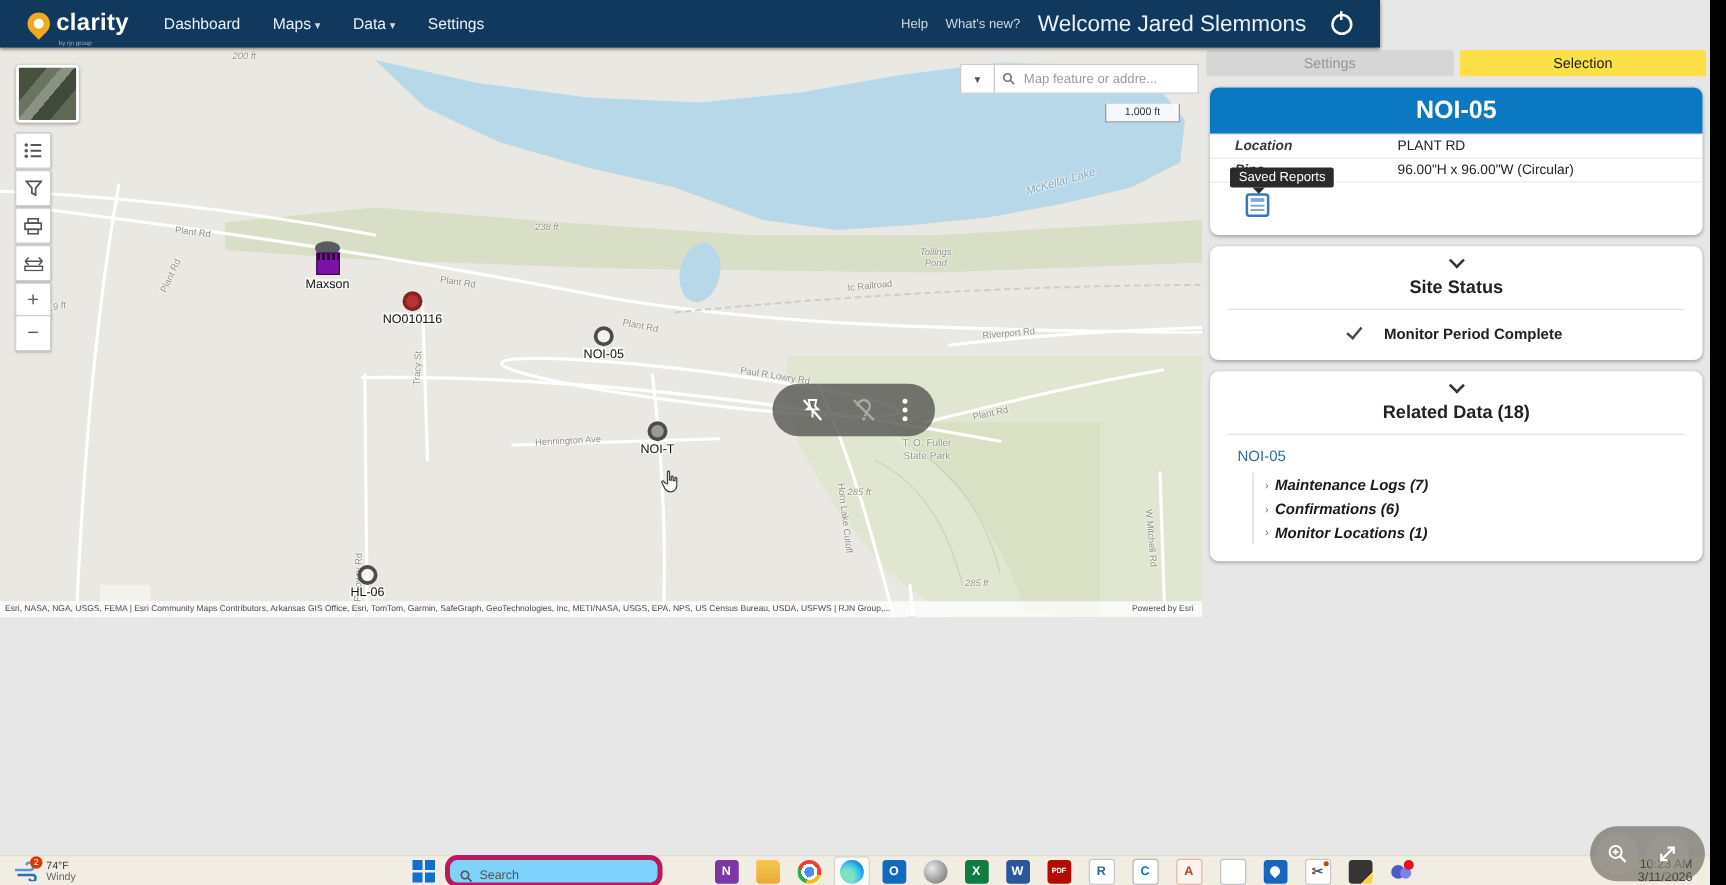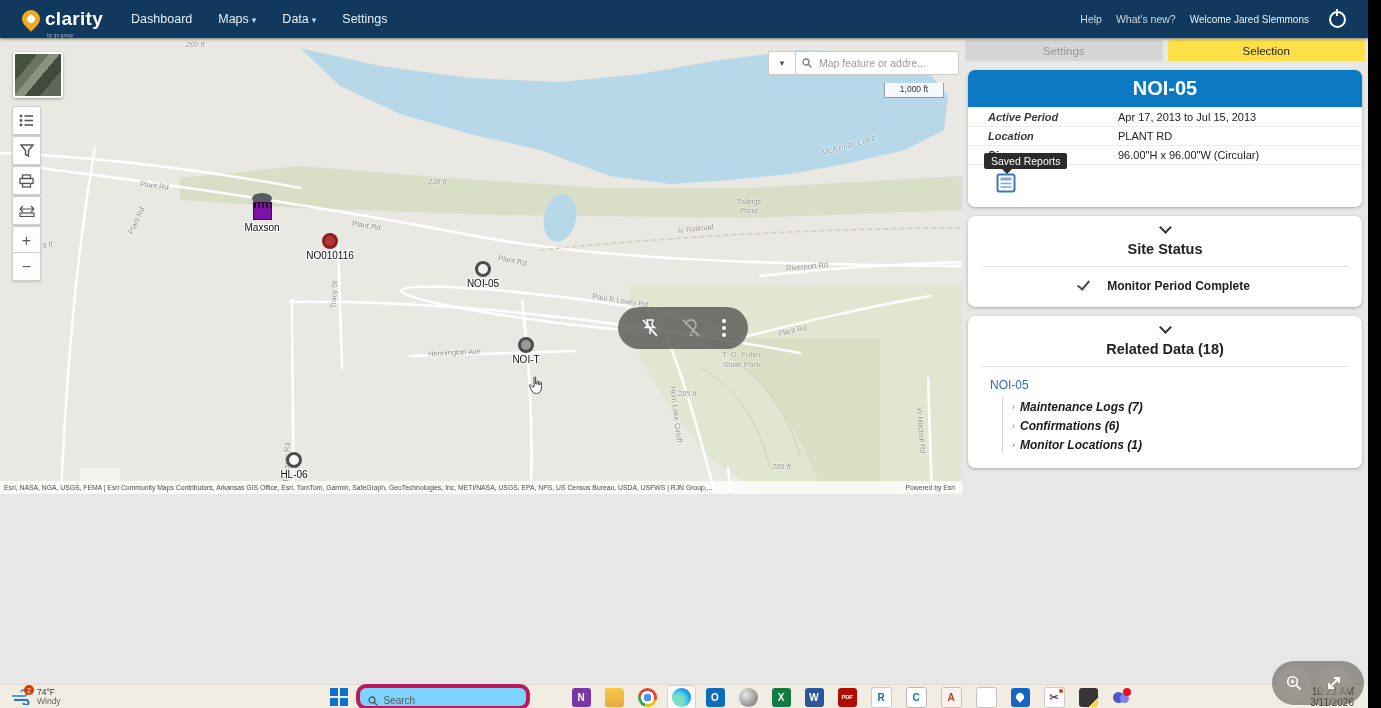--- a/index.html
+++ b/index.html
@@ -1,34 +1,34 @@
 <!DOCTYPE html>
 <html><head>
 <meta charset="utf-8">
 <style>
   html,body{margin:0;padding:0;background:#000;}
   .screen{position:relative;width:1381px;height:708px;background:#000;overflow:hidden;
           font-family:"Liberation Sans",sans-serif;}
   .app{position:absolute;left:0;top:0;width:1368px;height:708px;background:#e7e7e7;}
 
   
-  .navbar{position:absolute;left:0;top:0;width:1368px;height:38px;background:#10395d;
+  .navbar{position:absolute;left:0;top:0;width:1104px;height:38px;background:#10395d;
           display:flex;align-items:center;box-shadow:0 1px 3px rgba(0,0,0,.5);z-index:30;}
   .brand{display:flex;align-items:center;margin-left:22px;position:relative;}
   .pin{width:18px;height:18px;background:#f3a81d;border-radius:50% 50% 50% 0;
        transform:rotate(-45deg);position:relative;margin-right:5px;}
   .pin::after{content:"";position:absolute;left:5px;top:5px;width:8px;height:8px;border-radius:50%;background:#fff;}
   .brand-name{color:#fff;font-size:19px;font-weight:bold;letter-spacing:.3px;line-height:14px;}
   .brand-sub{position:absolute;left:25px;top:22px;font-size:5px;color:#9db4c8;}
   .nav-items{display:flex;margin-left:28px;gap:26px;}
   .nav-item{color:#e8eff6;font-size:12.5px;cursor:pointer;}
   .caret{font-size:9px;color:#cdd9e4;margin-left:3px;}
   .nav-right{margin-left:auto;display:flex;align-items:center;gap:14px;margin-right:22px;}
   .nav-small{color:#cfdae4;font-size:10.5px;}
-  .nav-welcome{color:#e9f0f6;font-size:10px;font-weight:300;}
+  .nav-welcome{color:#e9f0f6;font-size:18px;font-weight:300;}
   .power{width:13px;height:13px;border:2px solid #fff;border-radius:50%;position:relative;margin-left:6px;}
   .power::before{content:"";position:absolute;left:4.5px;top:-4px;width:2px;height:7px;background:#fff;}
 
   
   .map-area{position:absolute;left:0;top:38px;width:962px;height:456px;background:#eae8e2;overflow:hidden;}
   .map-svg{position:absolute;left:0;top:0;}
   .map-label{position:absolute;font-size:7.5px;color:#8f8d86;white-space:pre-line;
              text-shadow:0 0 2px #fff,0 0 2px #fff,0 0 2px #fff;text-align:center;}
   .elev{font-style:italic;color:#97917d;}
   .water-lb{font-style:italic;color:#7fa6ba;font-size:9px;}
@@ -373,24 +373,20 @@
 
   <div class="panel">
     <div class="tabs">
       <div class="tab inactive">Settings</div>
       <div class="tab active">Selection</div>
     </div>
 
     <div class="card">
       <div class="card-head">NOI-05</div>
       <div class="frow">
-        <span class="flabel">Active Period</span>
-        <span class="fvalue">Apr 17, 2013 to Jul 15, 2013</span>
-      </div>
-      <div class="frow">
         <span class="flabel">Location</span>
         <span class="fvalue">PLANT RD</span>
       </div>
       <div class="frow">
         <span class="flabel">Pipe</span>
         <span class="fvalue">96.00"H x 96.00"W (Circular)</span>
       </div>
       <div class="icon-row">
         <div class="tooltip">Saved Reports</div>
         <div class="sr-btn">

